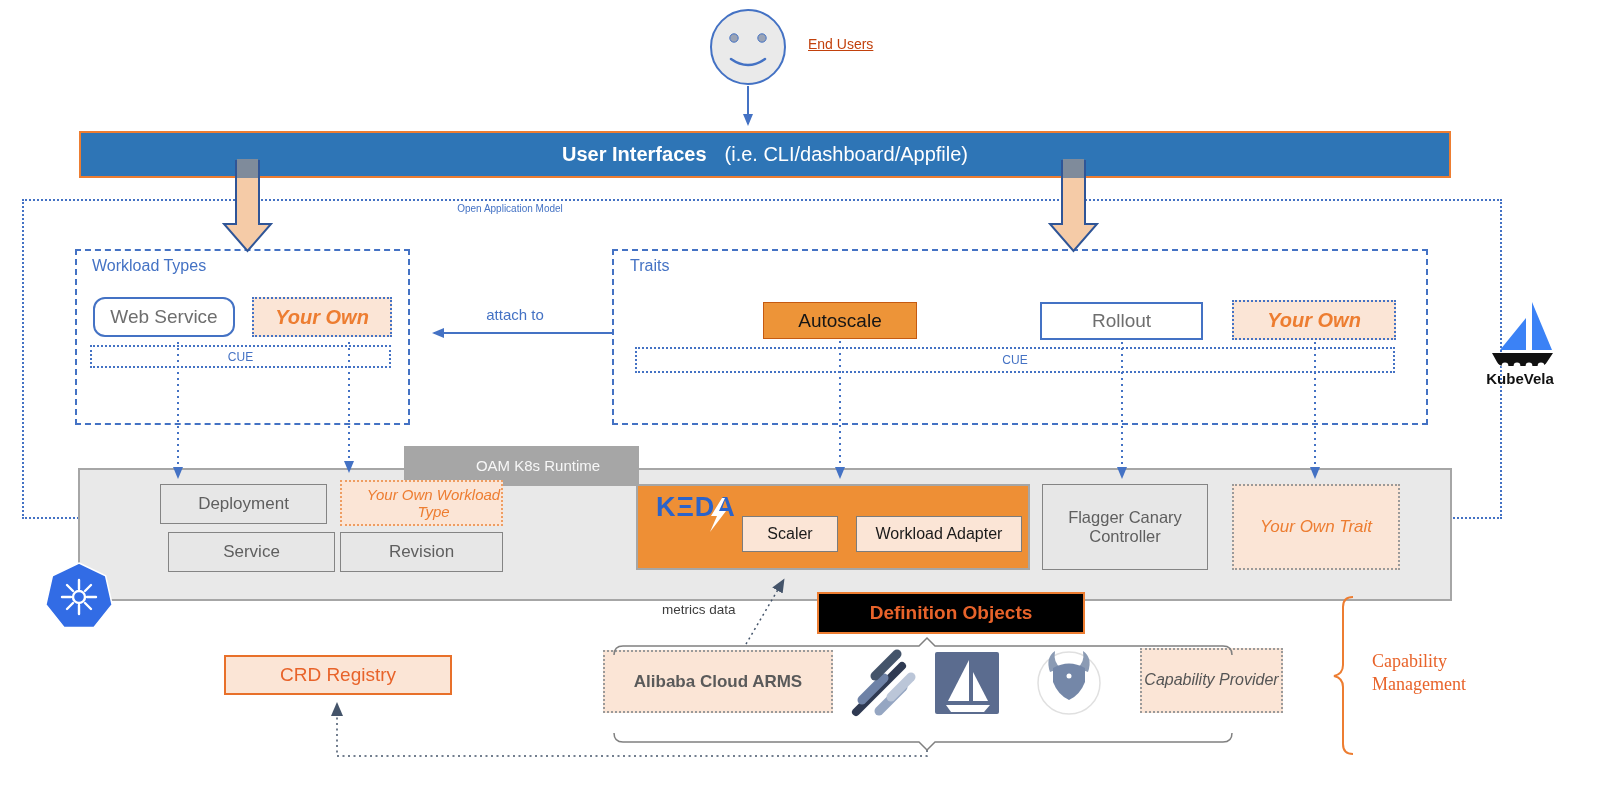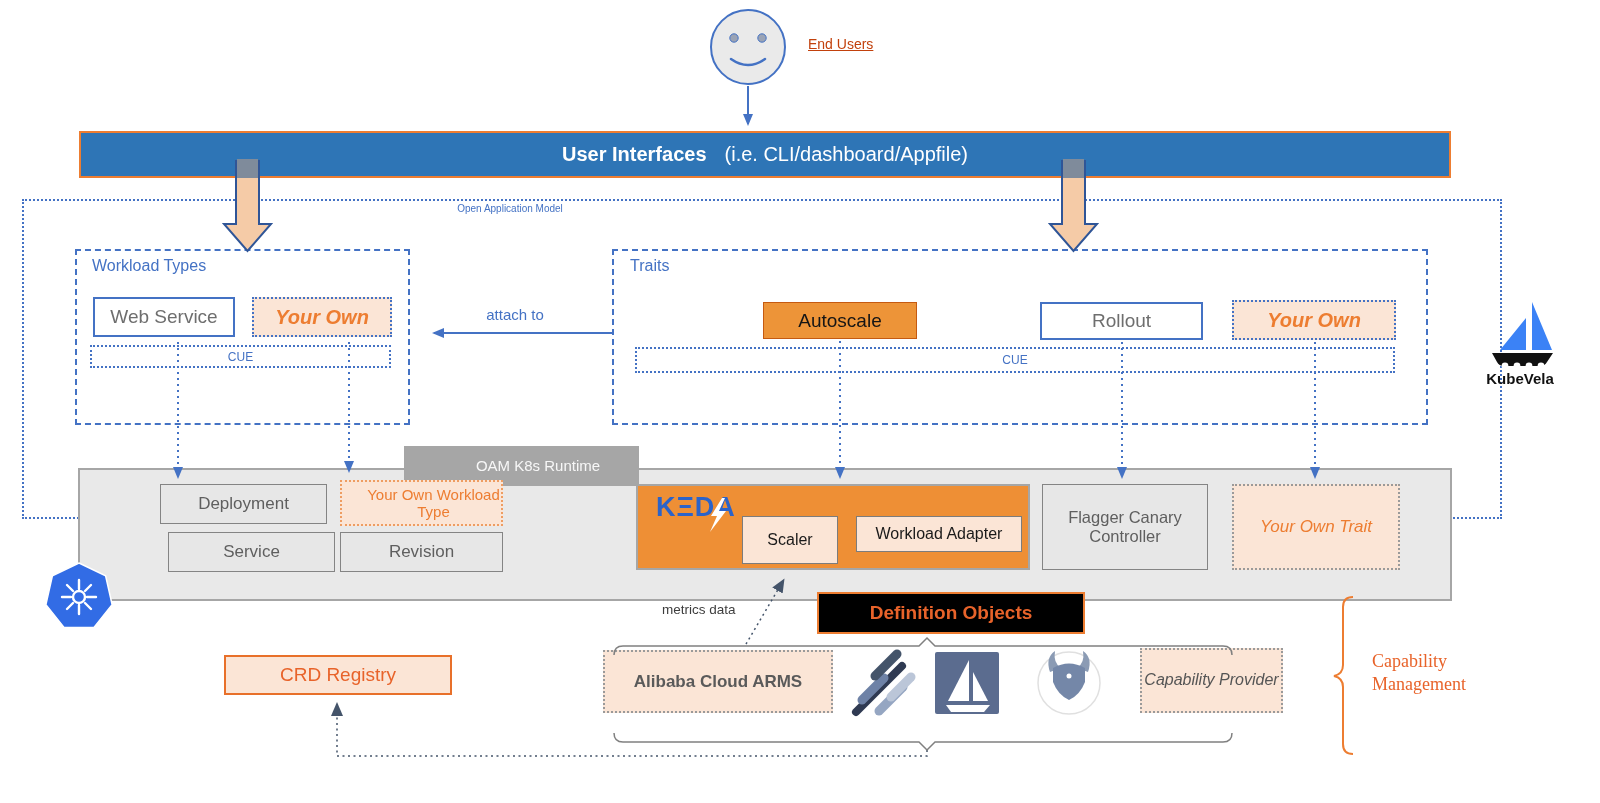--- a/index.html
+++ b/index.html
@@ -18,21 +18,21 @@
   .oam-label{left:410px;top:203px;width:200px;text-align:center;color:#4472C4;font-size:10px;z-index:3;}
   .dashed-box{position:absolute;border:2.5px dashed #4472C4;box-sizing:border-box;background:transparent;z-index:3;}
   .group-label{position:absolute;color:#4472C4;font-size:16px;z-index:3;}
   .cue-band{position:absolute;border:2px dotted #4472C4;box-sizing:border-box;display:flex;
             align-items:center;justify-content:center;color:#4472C4;font-size:12px;z-index:3;}
   .attach-label{left:445px;top:306px;width:140px;text-align:center;color:#4472C4;font-size:15px;z-index:3;}
   
   .solid-blue{border:2px solid #4472C4;background:#fff;color:#6e6e6e;z-index:4;}
   .gray-box{border:1.5px solid #848484;background:#E7E7E7;color:#5f5f5f;z-index:4;}
   .peach-dot-blue{border:2px dotted #4472C4;background:#FBE5D6;color:#ED7D31;font-style:italic;z-index:4;}
-  .peach-dot-orange{border:2px dotted #EE9D62;background:#FBE5D6;color:#ED7D31;z-index:4;padding-left:24px;}
+  .peach-dot-orange{border:2px dotted #EE9D62;background:#FBE5D6;color:#ED7D31;font-style:italic;z-index:4;padding-left:24px;}
   .peach-dot-gray{border:2px dotted #9a9a9a;background:#FBE5D6;z-index:4;}
   .orange-box{background:#ED9438;border:1.5px solid #C55A11;color:#151515;z-index:4;}
   
   .runtime-tab{left:404px;top:446px;width:235px;height:40px;background:#A6A6A6;color:#F7F7F7;
                font-size:15px;z-index:4;padding-left:33px;}
   .runtime-box{left:78px;top:468px;width:1374px;height:133px;background:#E9E9E9;border:2px solid #A6A6A6;z-index:2;}
   .keda-box{left:636px;top:484px;width:394px;height:86px;background:#EE8F35;border:2px solid #A6A6A6;z-index:4;}
   .keda-logo{position:absolute;left:656px;top:492px;font-size:27px;font-weight:bold;color:#2B63C9;
              letter-spacing:1px;z-index:5;}
   .keda-inner{background:#FBE5D6;border:1.5px solid #7c7c7c;color:#1a1a1a;font-size:16px;z-index:5;}
@@ -61,21 +61,21 @@
   <div class="abs end-users">End Users</div>
   <div class="box banner">
     <b>User Interfaces</b>
     <span>(i.e. CLI/dashboard/Appfile)</span>
   </div>
 
   <div class="abs oam-label">Open Application Model</div>
 
   <div class="dashed-box" style="left:75px;top:249px;width:335px;height:176px;"></div>
   <div class="group-label" style="left:92px;top:257px;">Workload Types</div>
-  <div class="box solid-blue" style="left:93px;top:297px;width:142px;height:40px;font-size:19px;">Web Service</div>
+  <div class="box solid-blue" style="left:93px;top:297px;width:142px;height:40px;font-size:19px;border-radius:12px;">Web Service</div>
   <div class="box peach-dot-blue" style="left:252px;top:297px;width:140px;height:40px;font-size:20px;font-weight:600;">Your Own</div>
   <div class="cue-band" style="left:90px;top:345px;width:301px;height:23px;">
     <span>CUE</span>
   </div>
 
   <div class="abs attach-label">attach to</div>
 
   <div class="dashed-box" style="left:612px;top:249px;width:816px;height:176px;"></div>
   <div class="group-label" style="left:630px;top:257px;">Traits</div>
   <div class="box orange-box" style="left:763px;top:302px;width:154px;height:37px;font-size:19px;">Autoscale</div>
@@ -86,21 +86,21 @@
   </div>
 
   <div class="box runtime-tab">OAM K8s Runtime</div>
   <div class="box gray-box" style="left:160px;top:484px;width:167px;height:40px;font-size:17px;">Deployment</div>
   <div class="box peach-dot-orange" style="left:340px;top:480px;width:163px;height:46px;font-size:15px;">Your Own Workload Type</div>
   <div class="box gray-box" style="left:168px;top:532px;width:167px;height:40px;font-size:17px;">Service</div>
   <div class="box gray-box" style="left:340px;top:532px;width:163px;height:40px;font-size:17px;">Revision</div>
 
   <div class="abs keda-box"></div>
   <div class="keda-logo">KΞDA</div>
-  <div class="box keda-inner" style="left:742px;top:516px;width:96px;height:48px;">Scaler</div>
+  <div class="box keda-inner" style="left:742px;top:516px;width:96px;height:36px;">Scaler</div>
   <div class="box keda-inner" style="left:856px;top:516px;width:166px;height:36px;">Workload Adapter</div>
 
   <div class="box gray-box" style="left:1042px;top:484px;width:166px;height:86px;font-size:16.5px;">Flagger Canary Controller</div>
   <div class="box peach-dot-gray" style="left:1232px;top:484px;width:168px;height:86px;font-size:17px;color:#ED7D31;font-style:italic;">Your Own Trait</div>
 
   <div class="abs metrics-data">metrics data</div>
   <div class="box def-objects">Definition Objects</div>
   <div class="box crd-registry">CRD Registry</div>
   <div class="box peach-dot-gray arms">Alibaba Cloud ARMS</div>
   <div class="box peach-dot-gray cap-provider">Capability Provider</div>

